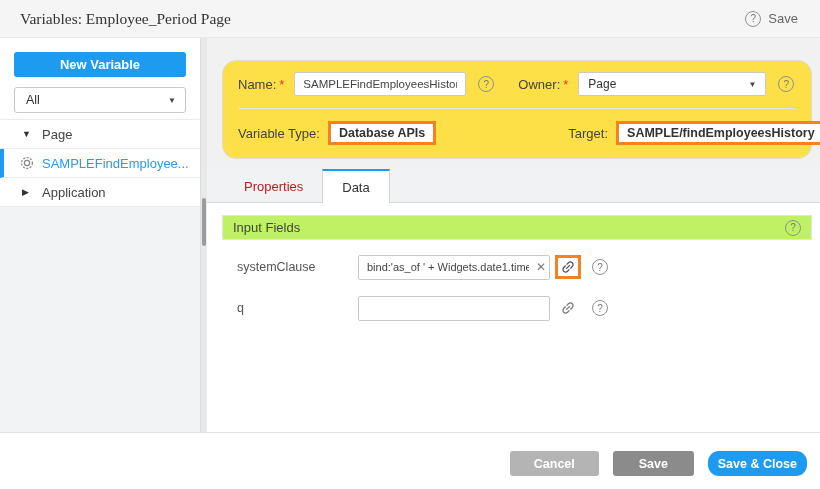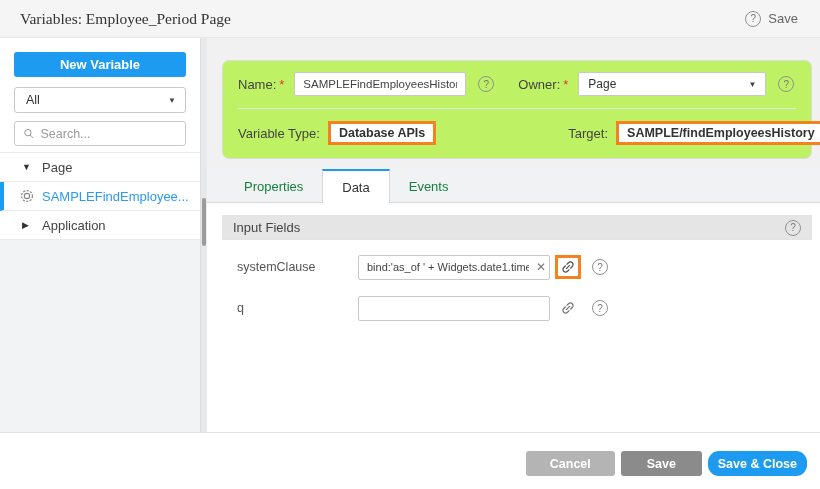--- a/index.html
+++ b/index.html
@@ -67,21 +67,21 @@
 
   
   .divider-col { width:7px; background:#e8e9ea; border-left:1px solid #dddddd;
     position:relative; }
   .scroll-thumb { position:absolute; left:1px; top:160px; width:4px; height:48px;
     background:#9b9b9b; border-radius:2px; }
 
   
   .main { flex:1; display:flex; flex-direction:column; background:#fff; min-width:0; }
   .top-section { background:#f1f1f1; padding:22px 8px 10px 15px; }
-  .card { background:#bef264; border:1px solid #dcdcdc; border-radius:7px;
+  .card { background:#fde047; border:1px solid #dcdcdc; border-radius:14px;
     padding:11px 15px 13px 15px; }
   .form-row { display:flex; align-items:center; }
   .flabel { font-size:13px; color:#444; white-space:nowrap; }
   .req { color:#e53935; margin-left:3px; font-size:13px; }
   .text-input {
     height:24px; border:1px solid #c9c9c9; border-radius:2px; background:#fff;
     font-size:11.5px; color:#444; padding:0 8px; outline:none;
     font-family:"Liberation Sans", sans-serif;
   }
   .name-input { width:172px; margin-left:10px; }
@@ -96,33 +96,33 @@
     border:3px solid #f5821f; padding:2px 8px; margin-left:8px;
     font-size:12.5px; font-weight:700; color:#333; background:#fff; white-space:nowrap;
   }
 
   
   .tabbar {
     height:34px; background:#f1f2f3; border-bottom:1px solid #d9d9d9;
     display:flex; align-items:stretch; padding-left:18px;
   }
   .tab {
-    padding:0 19px; display:flex; align-items:center; font-size:13px; color:#15803d;
+    padding:0 19px; display:flex; align-items:center; font-size:13px; color:#b91c1c;
     cursor:pointer; border-top:2px solid transparent;
   }
   .tab.active {
     background:#fff; color:#333; border-top:2px solid #1d9bf0;
     border-left:1px solid #d5d5d5; border-right:1px solid #d5d5d5;
     margin-bottom:-1px;
   }
 
   
   .content { flex:1; padding:12px 8px 0 15px; background:#fff; }
   .section-header {
-    height:25px; background:#e5e5e5; border:1px solid #e3e3e3;
+    height:25px; background:#bef264; border:1px solid #e3e3e3;
     display:flex; align-items:center; padding:0 10px; font-size:13px; color:#444;
   }
   .section-header .qcircle { margin-left:auto; }
   .field-row { display:flex; align-items:center; margin-top:13px; height:28px; }
   .field-label { width:136px; padding-left:15px; font-size:12.5px; color:#555; }
   .input-wrap { position:relative; width:192px; }
   .input-wrap .text-input { width:100%; padding-right:20px; height:25px; font-size:11px; }
   .clear-x {
     position:absolute; right:4px; top:50%; transform:translateY(-50%);
     font-size:12px; color:#777; cursor:pointer; line-height:1; background:none; border:none;
@@ -130,21 +130,21 @@
   .link-cell { width:36px; display:flex; justify-content:center; }
   .link-btn { display:inline-flex; align-items:center; justify-content:center;
     padding:2px; cursor:pointer; background:none; border:none; }
   .link-btn.hl { border:3px solid #f5821f; padding:1px 2px; }
   .field-row .qcircle { margin-left:6px; cursor:pointer; }
 
   
   .footer {
     height:57px; border-top:1px solid #e2e2e2; background:#fff;
     display:flex; justify-content:flex-end; align-items:flex-start;
-    gap:6px; padding:18px 13px 0 0;
+    gap:14px; padding:18px 13px 0 0;
   }
   .fbtn {
     height:25px; border:none; border-radius:3px; color:#fff; font-size:12.5px;
     font-weight:700; cursor:pointer; font-family:"Liberation Sans", sans-serif;
     padding:0 10px;
   }
   .fbtn.cancel { background:#b4b4b4; min-width:89px; }
   .fbtn.save { background:#8b8b8b; min-width:81px; }
   .fbtn.saveclose { background:#1d9bf0; min-width:90px;border-radius:11px; }
 </style>
@@ -160,27 +160,20 @@
 </div>
 
 <div class="app">
 
   <div class="sidebar">
     <div class="side-controls">
       <button class="btn-new">New Variable</button>
       <div class="select-box">
         <span>All</span>
         <span class="caret">▼</span>
-      </div>
-      <div class="search-box">
-        <svg width="13" height="13" viewBox="0 0 20 20">
-          <circle cx="8.5" cy="8.5" r="5.5" fill="none" stroke="#8a8a8a" stroke-width="1.6"></circle>
-          <line x1="12.8" y1="12.8" x2="17.5" y2="17.5" stroke="#8a8a8a" stroke-width="1.6"></line>
-        </svg>
-        <input type="text" placeholder="Search..." style="">
       </div>
     </div>
 
     <div class="tree">
       <div class="tree-row">
         <span class="tcaret">▼</span>
         <span>Page</span>
       </div>
       <div class="tree-row selected">
         <svg class="svc-icon" width="14" height="14" viewBox="0 0 16 16">
@@ -226,21 +219,20 @@
           <span class="hl-box">Database APIs</span>
           <span class="flabel" style="margin-left:132px;">Target:</span>
           <span class="hl-box">SAMPLE/findEmployeesHistory</span>
         </div>
       </div>
     </div>
 
     <div class="tabbar">
       <div class="tab">Properties</div>
       <div class="tab active">Data</div>
-      <div class="tab">Events</div>
     </div>
 
     <div class="content">
       <div class="section-header">
         <span>Input Fields</span>
         <span class="qcircle">?</span>
       </div>
 
       <div class="field-row">
         <span class="field-label">systemClause</span>

